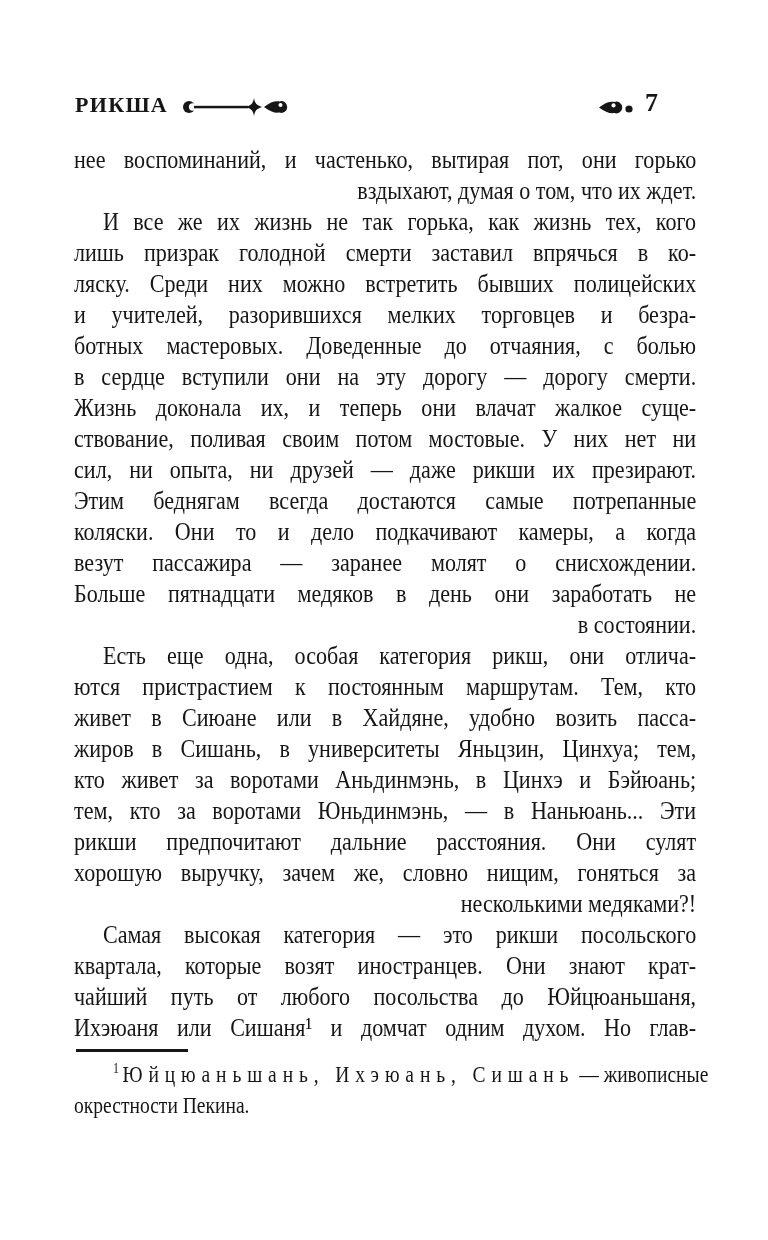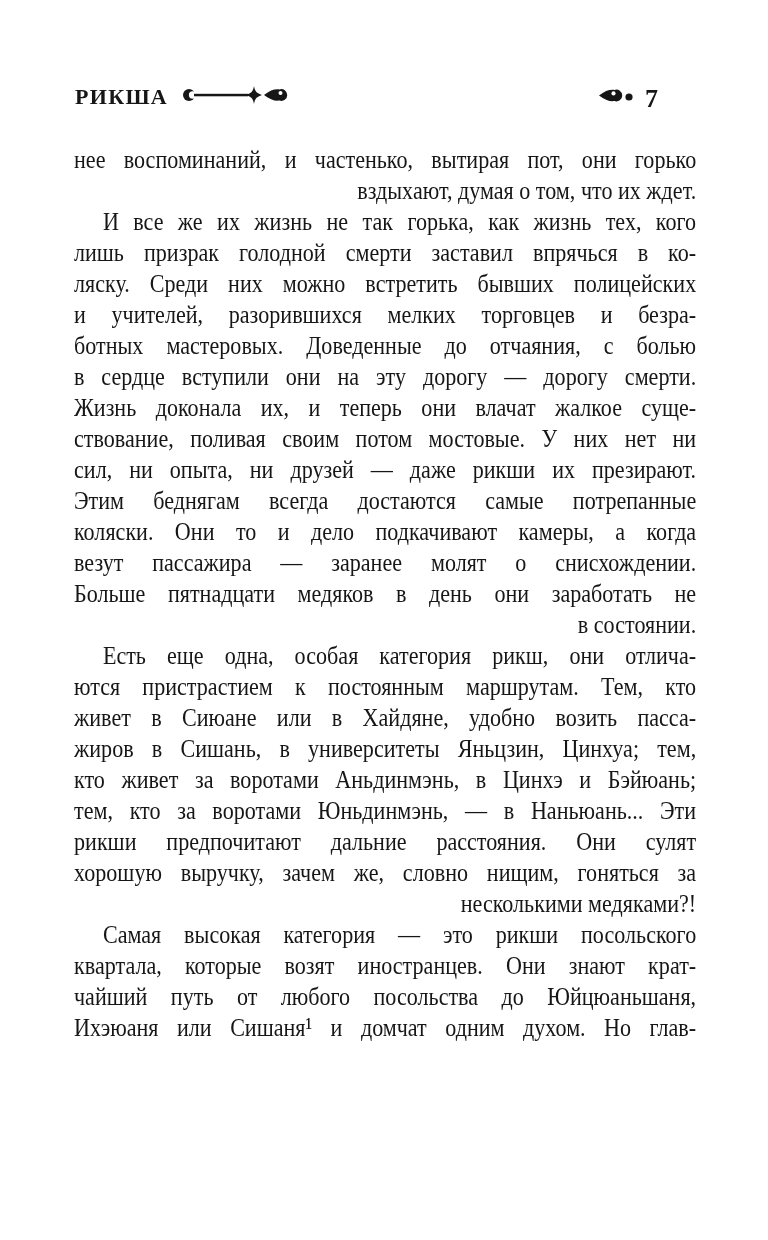--- a/index.html
+++ b/index.html
@@ -11,21 +11,21 @@
   }
   .page {
     position: absolute; inset: 0;
     font-family: "Liberation Serif", "DejaVu Serif", serif;
     color: #161616;
   }
 
   
   .runhead {
     position: absolute; left: 75px; right: 74px; top: 86px; height: 30px;
-    display: flex; align-items: flex-start;
+    display: flex; align-items: flex-end;
   }
   .title {
     font-size: 22px; font-weight: bold; letter-spacing: 1.3px; line-height: 1;
   }
   .orn-left  { margin-left: 14px; display: block; }
   .spacer    { flex: 1 1 auto; }
   .orn-right { margin-right: 9px; display: block; }
   .pagenum   { font-size: 26px; font-weight: bold; line-height: 1; margin-right: 36px; }
 
   
@@ -340,14 +340,23 @@
         <span>Сишаня¹</span>
         <span>и</span>
         <span>домчат</span>
         <span>одним</span>
         <span>духом.</span>
         <span>Но</span>
         <span>глав-</span>
       </div>
     </main>
 
+  <footer class="footnote">
+    <div class="fn-rule"></div>
+    <div class="fn-text">
+      <div class="fn-line1">
+        <sup>1</sup><span class="spaced">Юйцюаньшань, Ихэюань, Сишань</span><span> — живописные</span>
+      </div>
+      <div>окрестности Пекина.</div>
+    </div>
+  </footer>
 
 </div>
 
 </body></html>

